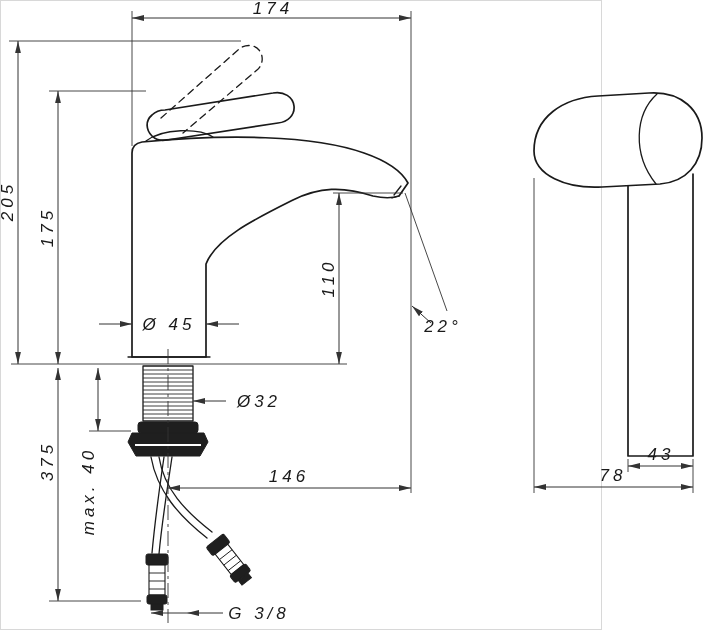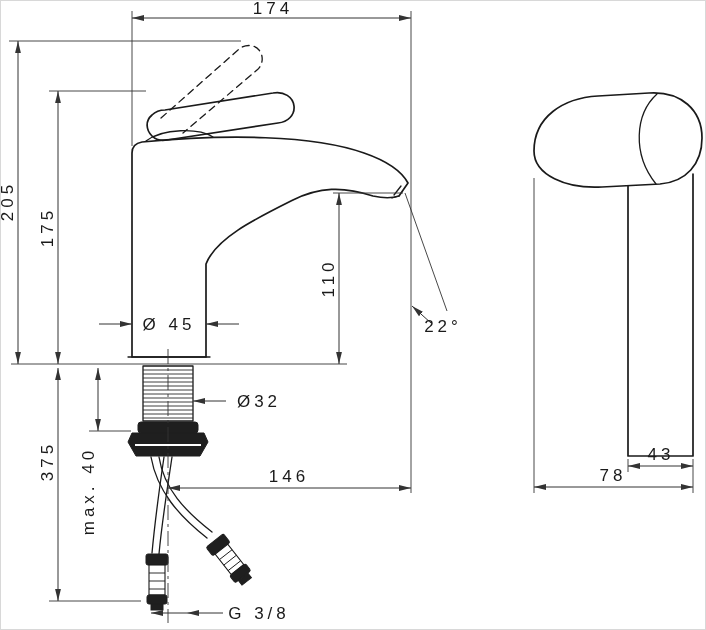--- a/index.html
+++ b/index.html
@@ -1,22 +1,23 @@
 <!DOCTYPE html>
 <html><head>
 <meta charset="utf-8">
 <style>
   html,body{margin:0;padding:0;background:#fff;}
   .canvas{
     position:relative;
-    width:706px;height:630px;
+    width:602px;height:630px;
     background:#ffffff;
     border:1px solid #d8d8d8;
     box-sizing:border-box;
     font-family:"Liberation Sans", sans-serif;
+    font-style:italic;
   }
   svg{display:block;}
   .ol  {fill:none;stroke:#1a1a1a;stroke-width:1.7;stroke-linejoin:round;stroke-linecap:round;}
   .ol2 {fill:none;stroke:#1a1a1a;stroke-width:1.3;stroke-linejoin:round;stroke-linecap:round;}
   .dash{stroke-dasharray:7 5;}
   .cl  {fill:none;stroke:#333;stroke-width:0.9;stroke-dasharray:15 4 3 4;}
   .dim {fill:none;stroke:#333;stroke-width:1;}
   .ext {fill:none;stroke:#333;stroke-width:0.9;}
   .hatch{fill:none;stroke:#2a2a2a;stroke-width:0.9;}
   .dark{fill:#1f1f1f;stroke:#1f1f1f;stroke-width:1;}

